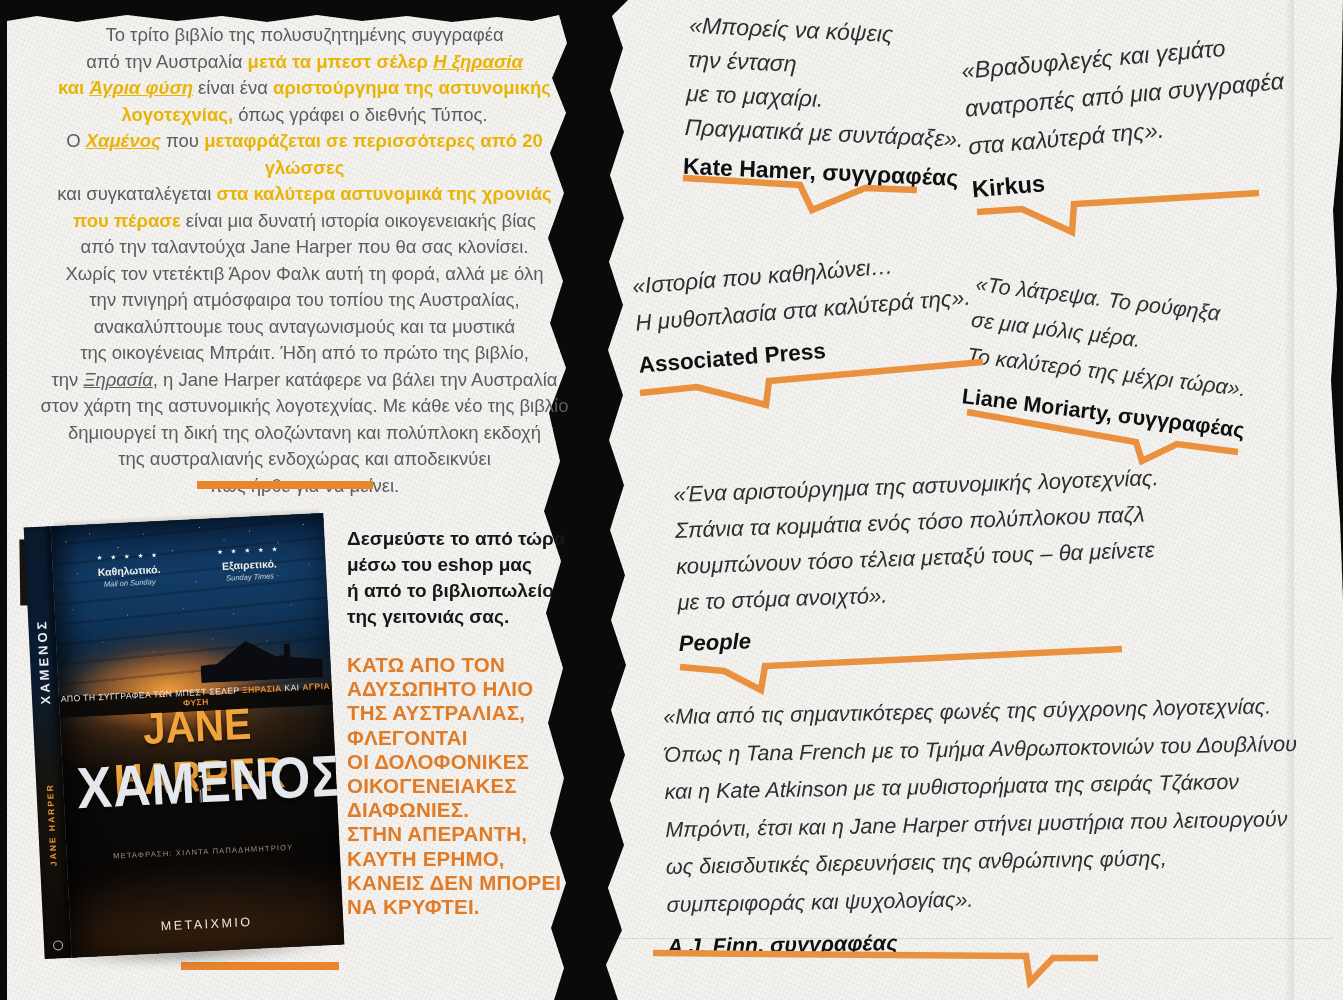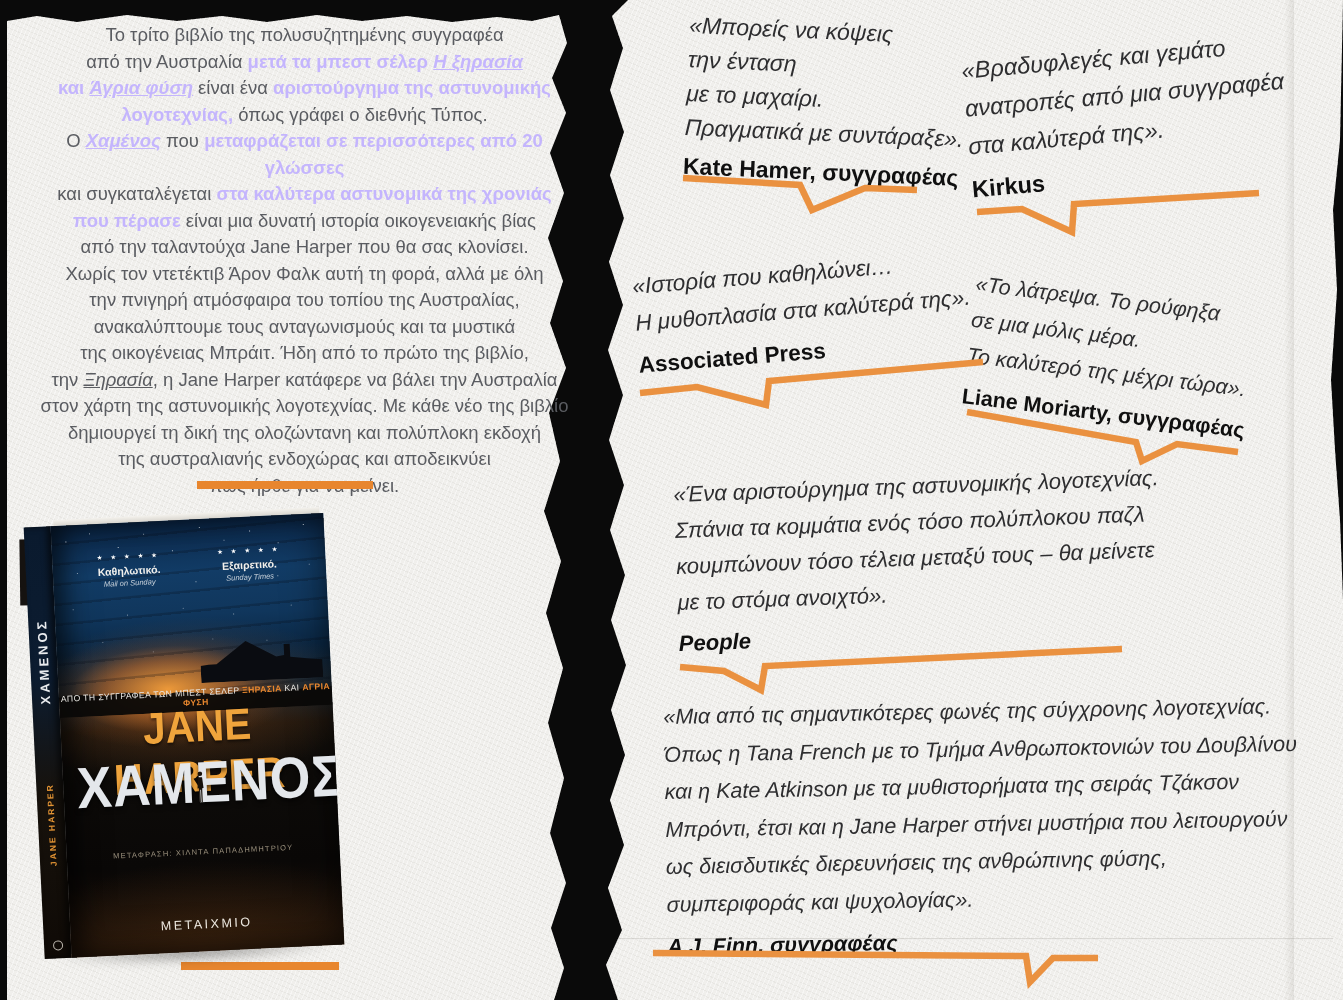--- a/index.html
+++ b/index.html
@@ -19,21 +19,21 @@
     clip-path:polygon(30px 0px,745px 0px,742px 140px,735px 210px,739px 290px,733px 380px,737px 450px,742px 520px,745px 600px,745px 1000px,20px 1000px,
     8px 965px,24px 930px,10px 888px,26px 845px,12px 800px,27px 755px,13px 710px,28px 665px,13px 620px,27px 575px,12px 530px,26px 485px,11px 440px,25px 395px,10px 350px,25px 305px,11px 262px,26px 218px,12px 175px,26px 132px,12px 90px,25px 48px,14px 16px);}
   .crease-h{position:absolute;left:10px;right:10px;top:938px;height:2px;
     background:linear-gradient(180deg, rgba(120,115,105,.28), rgba(255,255,255,.55));}
   .crease-v{position:absolute;left:686px;top:0;bottom:0;width:10px;
     background:linear-gradient(90deg, transparent, rgba(120,115,105,.14));}
 
   
   .intro{position:absolute;left:27px;top:22px;width:555px;margin:0;text-align:center;
     font-size:18.5px;line-height:26.5px;color:#5a5c61;}
-  .intro .hl{color:#c4b5fd;font-weight:bold;}
+  .intro .hl{color:#eab308;font-weight:bold;}
   .intro .it{font-style:italic;text-decoration:underline;}
   .bar{position:absolute;background:#e8862e;height:8px;}
   .bar-intro{left:197px;top:481px;width:176px;}
   .bar-book{left:181px;top:962px;width:158px;}
   .buy{position:absolute;left:347px;top:526px;width:220px;font-weight:bold;color:#17171a;
     font-size:19px;line-height:26px;white-space:pre-line;}
   .caps{position:absolute;left:347px;top:653px;width:230px;font-weight:bold;color:#e07c28;
     font-size:20.5px;line-height:24.2px;letter-spacing:.2px;white-space:pre-line;}
 
   
@@ -116,20 +116,35 @@
   <div class="paper paper-left"></div>
 
   <div class="paper paper-right">
     <div class="crease-h"></div>
     <div class="crease-v"></div>
   </div>
 
   <p class="intro"><span>Το τρίτο βιβλίο της πολυσυζητημένης συγγραφέα</span><br><span>από την Αυστραλία </span><span class="hl">μετά τα μπεστ σέλερ </span><span class="hl it">Η ξηρασία</span><br><span class="hl">και </span><span class="hl it">Άγρια φύση</span><span> είναι ένα </span><span class="hl">αριστούργημα της αστυνομικής</span><br><span class="hl">λογοτεχνίας,</span><span> όπως γράφει ο διεθνής Τύπος.</span><br><span>Ο </span><span class="hl it">Χαμένος</span><span> που </span><span class="hl">μεταφράζεται σε περισσότερες από 20 γλώσσες</span><br><span>και συγκαταλέγεται </span><span class="hl">στα καλύτερα αστυνομικά της χρονιάς</span><br><span class="hl">που πέρασε</span><span> είναι μια δυνατή ιστορία οικογενειακής βίας</span><br><span>από την ταλαντούχα Jane Harper που θα σας κλονίσει.</span><br><span>Χωρίς τον ντετέκτιβ Άρον Φαλκ αυτή τη φορά, αλλά με όλη</span><br><span>την πνιγηρή ατμόσφαιρα του τοπίου της Αυστραλίας,</span><br><span>ανακαλύπτουμε τους ανταγωνισμούς και τα μυστικά</span><br><span>της οικογένειας Μπράιτ. Ήδη από το πρώτο της βιβλίο,</span><br><span>την </span><span class="it">Ξηρασία</span><span>, η Jane Harper κατάφερε να βάλει την Αυστραλία</span><br><span>στον χάρτη της αστυνομικής λογοτεχνίας. Με κάθε νέο της βιβλίο</span><br><span>δημιουργεί τη δική της ολοζώντανη και πολύπλοκη εκδοχή</span><br><span>της αυστραλιανής ενδοχώρας και αποδεικνύει</span><br><span>πως ήρθε για να μείνει.</span></p>
   <div class="bar bar-intro"></div>
 
+  <div class="buy">Δεσμεύστε το από τώρα
+μέσω του eshop μας
+ή από το βιβλιοπωλείο
+της γειτονιάς σας.</div>
+  <div class="caps">ΚΑΤΩ ΑΠΟ ΤΟΝ
+ΑΔΥΣΩΠΗΤΟ ΗΛΙΟ
+ΤΗΣ ΑΥΣΤΡΑΛΙΑΣ,
+ΦΛΕΓΟΝΤΑΙ
+ΟΙ ΔΟΛΟΦΟΝΙΚΕΣ
+ΟΙΚΟΓΕΝΕΙΑΚΕΣ
+ΔΙΑΦΩΝΙΕΣ.
+ΣΤΗΝ ΑΠΕΡΑΝΤΗ,
+ΚΑΥΤΗ ΕΡΗΜΟ,
+ΚΑΝΕΙΣ ΔΕΝ ΜΠΟΡΕΙ
+ΝΑ ΚΡΥΦΤΕΙ.</div>
   <div class="bar bar-book"></div>
 
   <div class="book">
     <div class="book-shadow"></div>
     <div class="back-tab"></div>
     <div class="pages-top"></div>
     <div class="spine">
       <span class="spine-title">ΧΑΜΕΝΟΣ</span>
       <span class="spine-author">JANE HARPER</span>
       <span class="spine-logo"></span>

